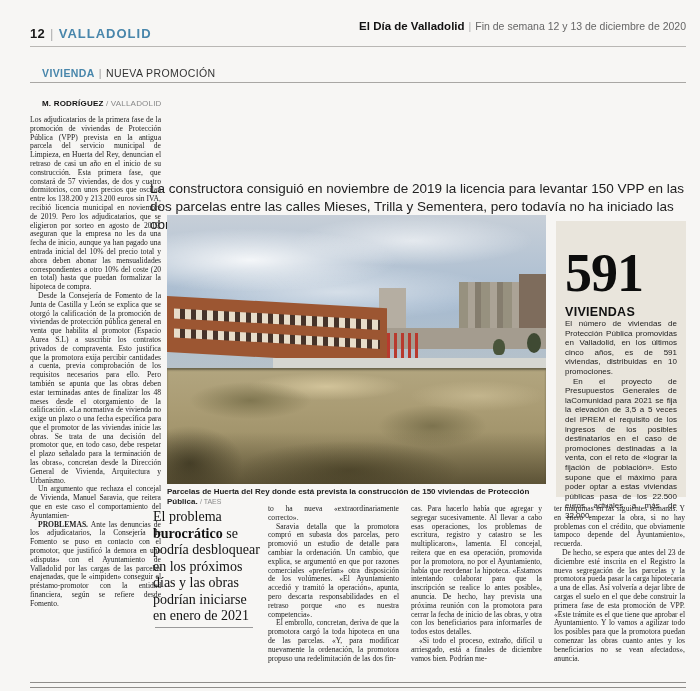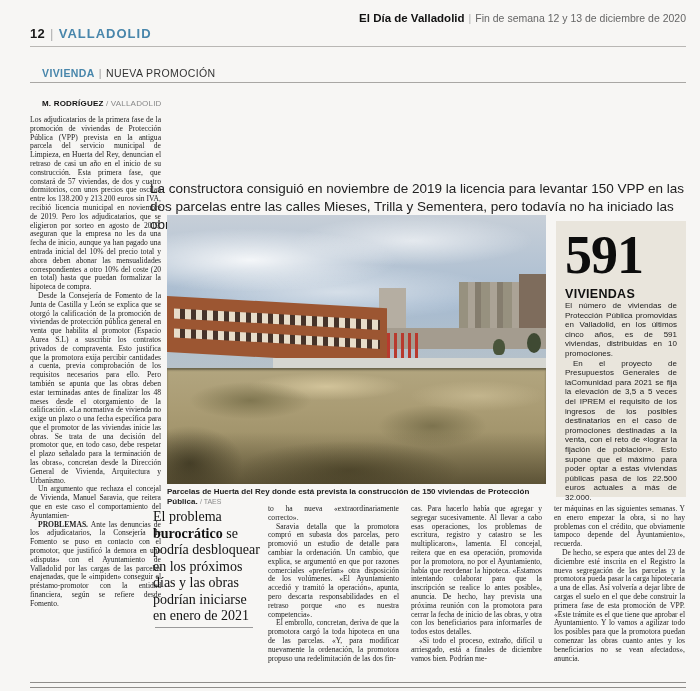--- a/index.html
+++ b/index.html
@@ -3,21 +3,21 @@
 <meta charset="utf-8">
 <style>
   html,body{margin:0;padding:0;}
   body{background:#e9e8e6;font-family:"Liberation Sans",sans-serif;-webkit-font-smoothing:antialiased;}
   .page{position:relative;width:700px;height:691px;background:#f7f6f4;margin:0 auto;overflow:hidden;color:#1a1a1a;}
 
   
   .hdr-left{position:absolute;left:30px;top:26px;font-size:13px;font-weight:bold;letter-spacing:.3px;}
   .hdr-left .sep{color:#b0b0b0;font-weight:normal;padding:0 5px;}
   .hdr-left .section{color:#4886ab;letter-spacing:1px;}
-  .hdr-right{position:absolute;right:14px;top:12px;font-size:10.5px;color:#666;}
+  .hdr-right{position:absolute;right:14px;top:20px;font-size:10.5px;color:#666;}
   .hdr-right .masthead{font-weight:bold;color:#111;font-size:11.5px;}
   .hdr-right .sep{color:#b0b0b0;padding:0 4px;}
   .rule-top{position:absolute;left:30px;right:14px;top:46px;height:1px;background:#b9b7b4;}
 
   
   .kicker{position:absolute;left:42px;top:67px;font-size:10.5px;font-weight:bold;letter-spacing:.4px;}
   .kicker .primary{color:#4886ab;}
   .kicker .sep{color:#999;font-weight:normal;padding:0 4px;}
   .kicker .secondary{color:#333;font-weight:normal;}
   .rule-kicker{position:absolute;left:30px;right:14px;top:82px;height:1px;background:#a9a7a4;}
@@ -72,21 +72,21 @@
       radial-gradient(30% 22% at 82% 24%, rgba(210,196,156,.6), rgba(0,0,0,0) 60%),
       linear-gradient(180deg,#b2a57f 0%,#aa9c74 35%,#93865d 100%);
     box-shadow:inset 0 2px 2px rgba(70,68,48,.65);}
 
   .caption{position:absolute;left:167px;top:487px;width:382px;font-size:8px;line-height:10px;color:#222;}
   .caption b{font-weight:bold;}
   .caption .credit{color:#8a8a8a;font-size:7px;}
 
   
   .factbox{position:absolute;left:556px;top:221px;width:130px;height:276px;background:#e9e5dc;
-           box-sizing:border-box;padding:6px 9px;}
+           box-sizing:border-box;padding:24px 9px;}
   .fb-number{font-family:"Liberation Serif",serif;font-weight:bold;font-size:54px;line-height:56px;
              letter-spacing:-1px;color:#0d0d0d;}
   .fb-label{font-size:12.5px;font-weight:bold;letter-spacing:.3px;margin-top:4px;color:#111;}
   .fb-text{margin-top:0;font-size:8px;line-height:9.6px;text-align:justify;color:#222;}
   .fb-text p{margin:0;}
   .fb-text p + p{text-indent:8px;}
 
   
   .pullquote{position:absolute;left:153px;top:509px;width:110px;font-family:"Liberation Serif",serif;
              font-size:14px;line-height:16.5px;color:#111;}

